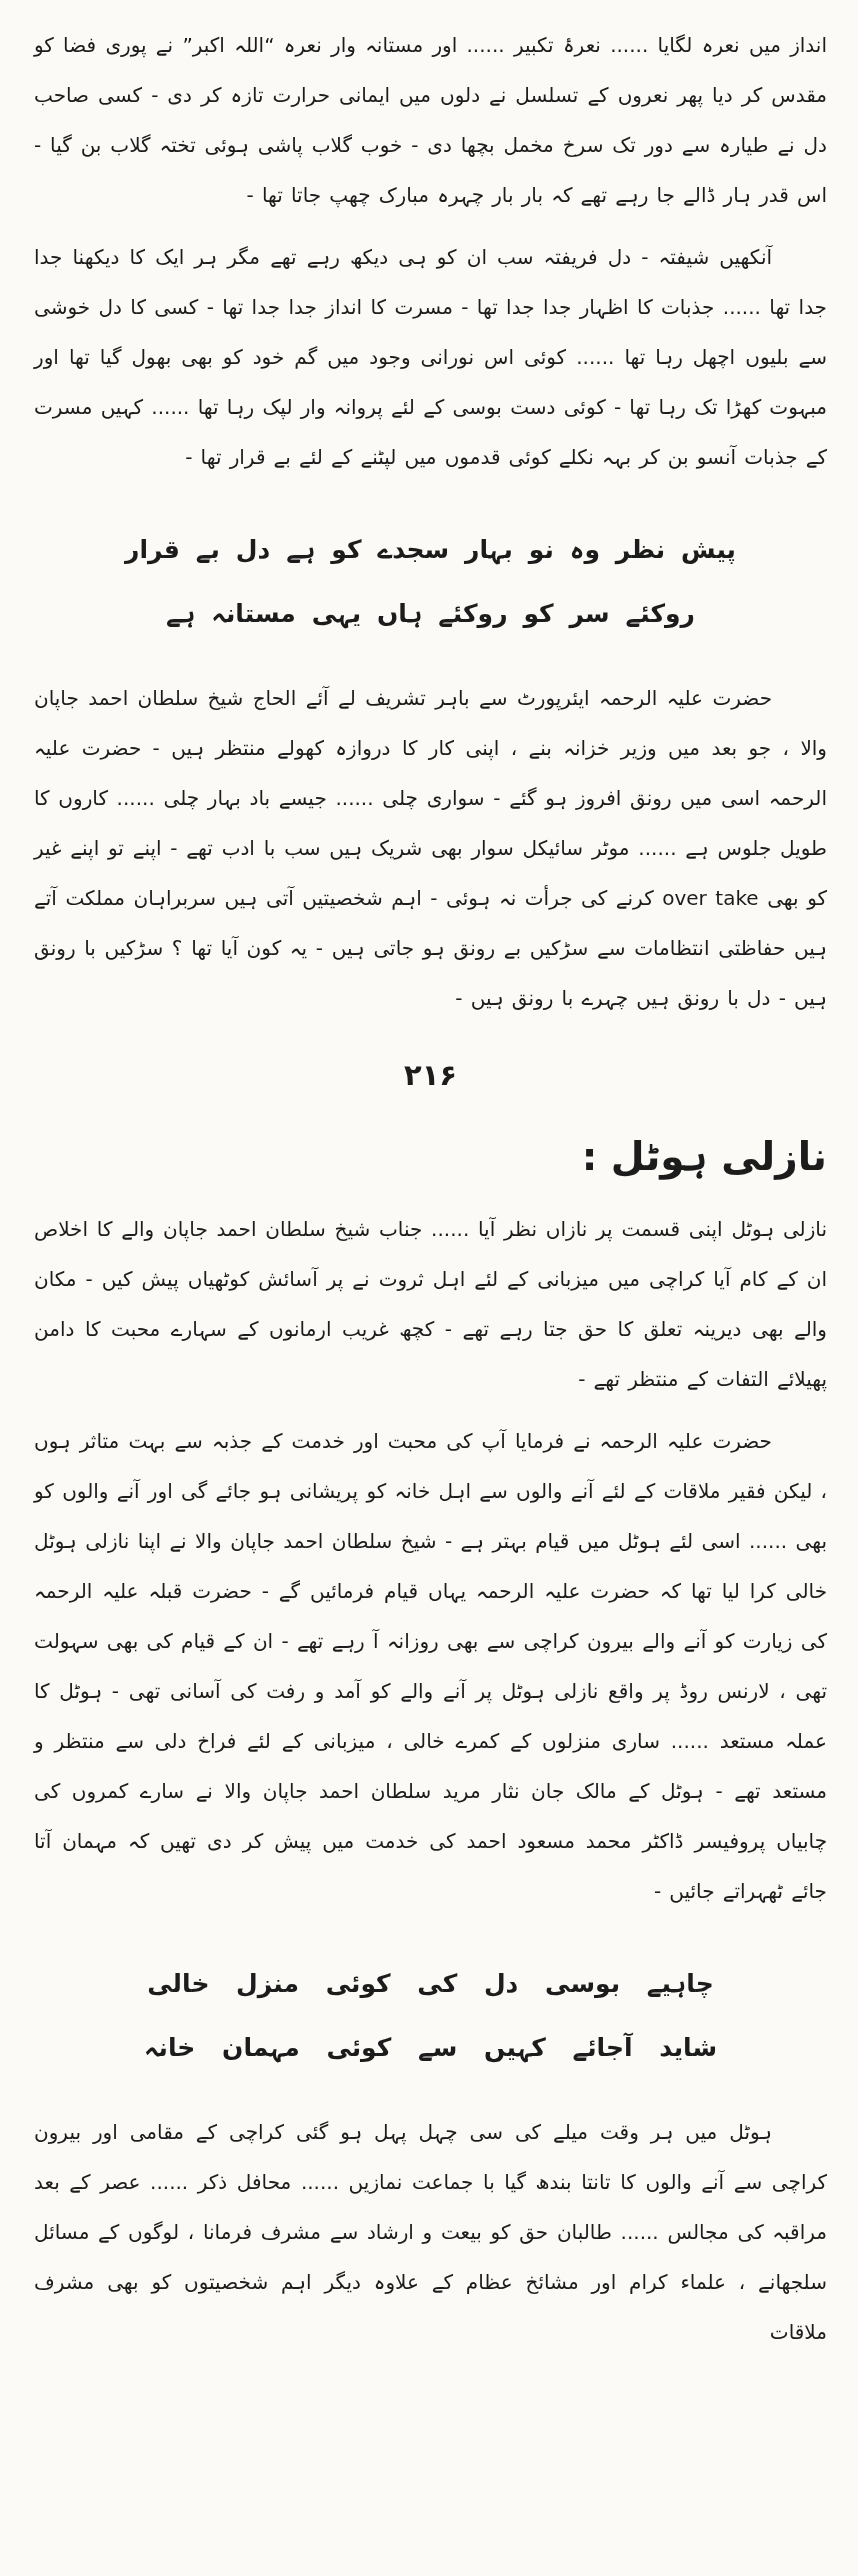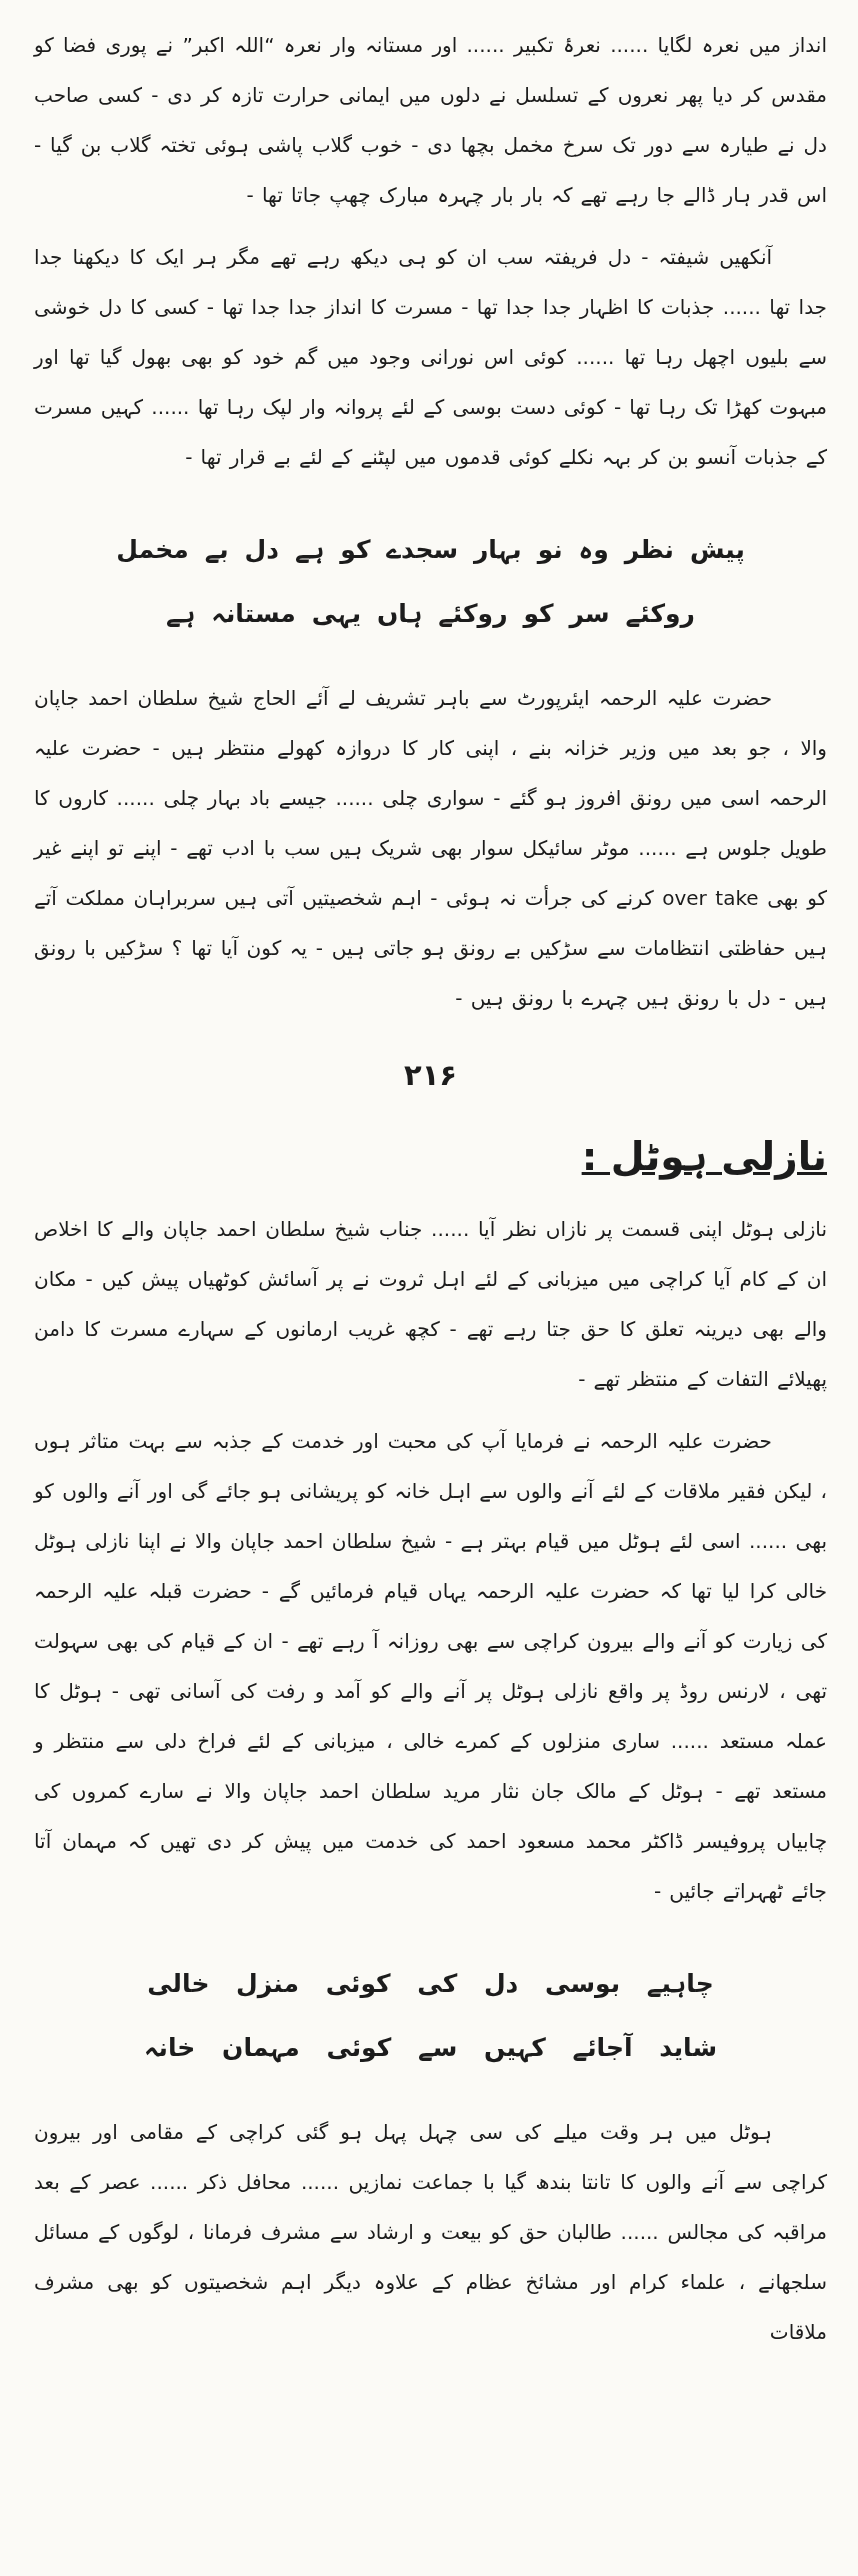--- a/index.html
+++ b/index.html
@@ -48,44 +48,43 @@
     font-weight: bold;
     letter-spacing: 3.6px;
     margin: 23px 0 9px 0;
   }
   .section-heading {
     font-size: 39px;
     font-weight: bold;
     line-height: 1.35;
     text-align: right;
     margin: 30px 0 19.7px 0;
-    text-decoration: underline;
   }
 </style>
 </head>
 <body>
 
 <div class="page">
 
   <p class="para">انداز میں نعرہ لگایا ...... نعرۂ تکبیر ...... اور مستانہ وار نعرہ “اللہ اکبر” نے پوری فضا کو مقدس کر دیا پھر نعروں کے تسلسل نے دلوں میں ایمانی حرارت تازہ کر دی - کسی صاحب دل نے طیارہ سے دور تک سرخ مخمل بچھا دی - خوب گلاب پاشی ہوئی تختہ گلاب بن گیا - اس قدر ہار ڈالے جا رہے تھے کہ بار بار چہرہ مبارک چھپ جاتا تھا -</p>
 
   <p class="para indent">آنکھیں شیفتہ - دل فریفتہ سب ان کو ہی دیکھ رہے تھے مگر ہر ایک کا دیکھنا جدا جدا تھا ...... جذبات کا اظہار جدا جدا تھا - مسرت کا انداز جدا جدا تھا - کسی کا دل خوشی سے بلیوں اچھل رہا تھا ...... کوئی اس نورانی وجود میں گم خود کو بھی بھول گیا تھا اور مبہوت کھڑا تک رہا تھا - کوئی دست بوسی کے لئے پروانہ وار لپک رہا تھا ...... کہیں مسرت کے جذبات آنسو بن کر بہہ نکلے کوئی قدموں میں لپٹنے کے لئے بے قرار تھا -</p>
 
   <div class="verse">
-    <div class="verse-line">پیش نظر وہ نو بہار سجدے کو ہے دل بے مخمل</div>
+    <div class="verse-line">پیش نظر وہ نو بہار سجدے کو ہے دل بے قرار</div>
     <div class="verse-line">روکئے سر کو روکئے ہاں یہی مستانہ ہے</div>
   </div>
 
   <p class="para indent">حضرت علیہ الرحمہ ایئرپورٹ سے باہر تشریف لے آئے الحاج شیخ سلطان احمد جاپان والا ، جو بعد میں وزیر خزانہ بنے ، اپنی کار کا دروازہ کھولے منتظر ہیں - حضرت علیہ الرحمہ اسی میں رونق افروز ہو گئے - سواری چلی ...... جیسے باد بہار چلی ...... کاروں کا طویل جلوس ہے ...... موٹر سائیکل سوار بھی شریک ہیں سب با ادب تھے - اپنے تو اپنے غیر کو بھی over take کرنے کی جرأت نہ ہوئی - اہم شخصیتیں آتی ہیں سربراہان مملکت آتے ہیں حفاظتی انتظامات سے سڑکیں بے رونق ہو جاتی ہیں - یہ کون آیا تھا ؟ سڑکیں با رونق ہیں - دل با رونق ہیں چہرے با رونق ہیں -</p>
 
   <div class="page-number">۲۱۶</div>
 
   <h2 class="section-heading">نازلی ہوٹل :</h2>
 
-  <p class="para">نازلی ہوٹل اپنی قسمت پر نازاں نظر آیا ...... جناب شیخ سلطان احمد جاپان والے کا اخلاص ان کے کام آیا کراچی میں میزبانی کے لئے اہل ثروت نے پر آسائش کوٹھیاں پیش کیں - مکان والے بھی دیرینہ تعلق کا حق جتا رہے تھے - کچھ غریب ارمانوں کے سہارے مسرت کا دامن پھیلائے التفات کے منتظر تھے -</p>
+  <p class="para">نازلی ہوٹل اپنی قسمت پر نازاں نظر آیا ...... جناب شیخ سلطان احمد جاپان والے کا اخلاص ان کے کام آیا کراچی میں میزبانی کے لئے اہل ثروت نے پر آسائش کوٹھیاں پیش کیں - مکان والے بھی دیرینہ تعلق کا حق جتا رہے تھے - کچھ غریب ارمانوں کے سہارے محبت کا دامن پھیلائے التفات کے منتظر تھے -</p>
 
   <p class="para indent">حضرت علیہ الرحمہ نے فرمایا آپ کی محبت اور خدمت کے جذبہ سے بہت متاثر ہوں ، لیکن فقیر ملاقات کے لئے آنے والوں سے اہل خانہ کو پریشانی ہو جائے گی اور آنے والوں کو بھی ...... اسی لئے ہوٹل میں قیام بہتر ہے - شیخ سلطان احمد جاپان والا نے اپنا نازلی ہوٹل خالی کرا لیا تھا کہ حضرت علیہ الرحمہ یہاں قیام فرمائیں گے - حضرت قبلہ علیہ الرحمہ کی زیارت کو آنے والے بیرون کراچی سے بھی روزانہ آ رہے تھے - ان کے قیام کی بھی سہولت تھی ، لارنس روڈ پر واقع نازلی ہوٹل پر آنے والے کو آمد و رفت کی آسانی تھی - ہوٹل کا عملہ مستعد ...... ساری منزلوں کے کمرے خالی ، میزبانی کے لئے فراخ دلی سے منتظر و مستعد تھے - ہوٹل کے مالک جان نثار مرید سلطان احمد جاپان والا نے سارے کمروں کی چابیاں پروفیسر ڈاکٹر محمد مسعود احمد کی خدمت میں پیش کر دی تھیں کہ مہمان آتا جائے ٹھہراتے جائیں -</p>
 
   <div class="verse wide">
     <div class="verse-line">چاہیے بوسی دل کی کوئی منزل خالی</div>
     <div class="verse-line">شاید آجائے کہیں سے کوئی مہمان خانہ</div>
   </div>
 
   <p class="para indent">ہوٹل میں ہر وقت میلے کی سی چہل پہل ہو گئی کراچی کے مقامی اور بیرون کراچی سے آنے والوں کا تانتا بندھ گیا با جماعت نمازیں ...... محافل ذکر ...... عصر کے بعد مراقبہ کی مجالس ...... طالبان حق کو بیعت و ارشاد سے مشرف فرمانا ، لوگوں کے مسائل سلجھانے ، علماء کرام اور مشائخ عظام کے علاوہ دیگر اہم شخصیتوں کو بھی مشرف ملاقات</p>
 

